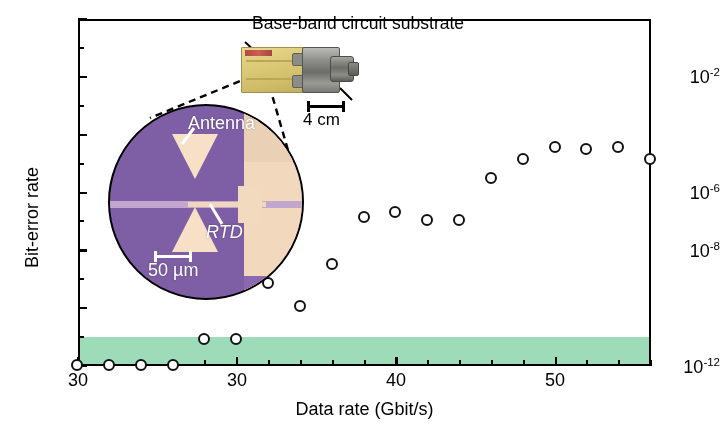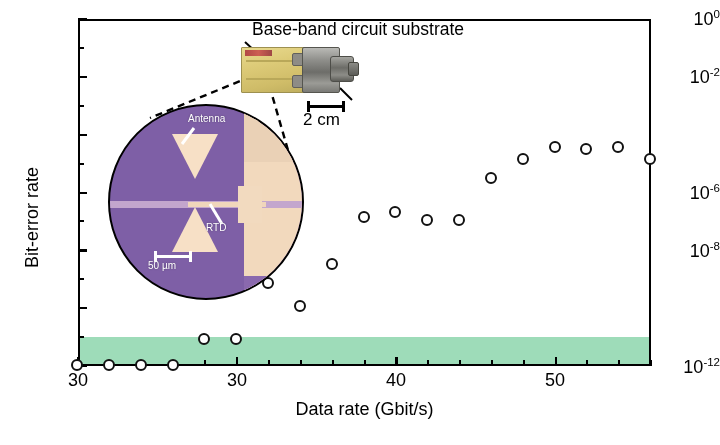--- a/index.html
+++ b/index.html
@@ -74,39 +74,38 @@
        border-left:23px solid transparent;border-right:23px solid transparent;
        border-top:45px solid #f7e0c6;}
   .bowtie-bot{position:absolute;left:62px;top:101px;width:0;height:0;
        border-left:23px solid transparent;border-right:23px solid transparent;
        border-bottom:45px solid #f7e0c6;}
   .stripe{position:absolute;left:0;top:95px;width:100%;height:7px;
        background:#c3a6cd;}
   .cpw{position:absolute;left:78px;top:96px;width:78px;height:5px;background:#f0d6bb;}
   .mesa{position:absolute;left:128px;top:80px;width:24px;height:37px;background:#f2dabf;}
   .micro-dark{position:absolute;right:0;bottom:0;width:58px;height:22px;background:#8a69ae;}
-  .ulabel{position:absolute;color:#fff;font-size:10px;font-weight:500;
+  .ulabel{position:absolute;color:#fff;font-size:18px;font-weight:500;
        text-shadow:0 0 2px rgba(0,0,0,.35);}
   .scalebar-white{position:absolute;background:#fff;height:3px;}
   .scalebar-cap{position:absolute;background:#fff;width:3px;height:11px;}
   .scalebar-blk{position:absolute;background:#000;height:3px;}
   .scalebar-cap-blk{position:absolute;background:#000;width:3px;height:11px;}
 
   
   .callout{position:absolute;font-size:17.5px;white-space:nowrap;color:#000;}
 </style>
 </head>
 <body>
 
 <div id="figure">
 
   <div class="ytitle">Bit-error rate</div>
   <div class="xtitle">Data rate (Gbit/s)</div>
 
-  <div class="ylab" style="top:8px;"><span>10</span><sup>0</sup></div>
   <div class="ylab" style="top:66px;"><span>10</span><sup>-2</sup></div>
   <div class="ylab" style="top:182px;"><span>10</span><sup>-6</sup></div>
   <div class="ylab" style="top:240px;text-align:right;"><span>10</span><sup>-8</sup></div>
   <div class="ylab" style="top:356px;"><span>10</span><sup>-12</sup></div>
 
   <div class="band"></div>
 
   <div class="frame"></div>
 
   <div id="ticklayer">
@@ -183,26 +182,26 @@
     <div class="pcb-red"></div>
     <div class="pcb-trace" style="left:4px;top:12px;width:48px;height:2px;"></div>
     <div class="pcb-trace" style="left:4px;top:30px;width:48px;height:2px;"></div>
     <div class="pcb-pad" style="top:5px;"></div>
     <div class="pcb-pad" style="top:27px;"></div>
   </div>
   <div class="conn"></div>
   <div class="conn-barrel"></div>
   <div class="conn-tip"></div>
 
-  <div class="callout" style="left:252px;top:19px;">Base-band circuit substrate</div>
+  <div class="callout" style="left:252px;top:13px;">Base-band circuit substrate</div>
 
   <div class="scalebar-blk" style="left:307px;top:105px;width:38px;"></div>
   <div class="scalebar-cap-blk" style="left:307px;top:101px;"></div>
   <div class="scalebar-cap-blk" style="left:342px;top:101px;"></div>
-  <div class="callout" style="left:303px;top:110px;font-size:17px;">2 cm</div>
+  <div class="callout" style="left:303px;top:110px;font-size:17px;">4 cm</div>
 
   <div class="micro">
     <div class="micro-right"></div>
     <div class="micro-right2"></div>
     <div class="micro-dark"></div>
     <div class="stripe"></div>
     <div class="bowtie-top"></div>
     <div class="bowtie-bot"></div>
     <div class="cpw"></div>
     <div class="mesa"></div>
@@ -210,16 +209,16 @@
     <div class="scalebar-white" style="left:44px;top:149px;width:38px;"></div>
     <div class="scalebar-cap" style="left:44px;top:145px;"></div>
     <div class="scalebar-cap" style="left:79px;top:145px;"></div>
     <div class="ulabel" style="left:38px;top:154px;">50 µm</div>
 
     <svg style="position:absolute;left:0;top:0;width:100%;height:100%;">
       <line x1="72" y1="38" x2="84" y2="22" stroke="#fff" stroke-width="3"></line>
       <line x1="100" y1="98" x2="112" y2="118" stroke="#fff" stroke-width="3"></line>
     </svg>
     <div class="ulabel" style="left:78px;top:7px;">Antenna</div>
-    <div class="ulabel" style="left:96px;top:116px;">RTD</div>
+    <div class="ulabel" style="left:96px;top:116px;font-style:italic;">RTD</div>
   </div>
 
 </div>
 
 </body></html>

